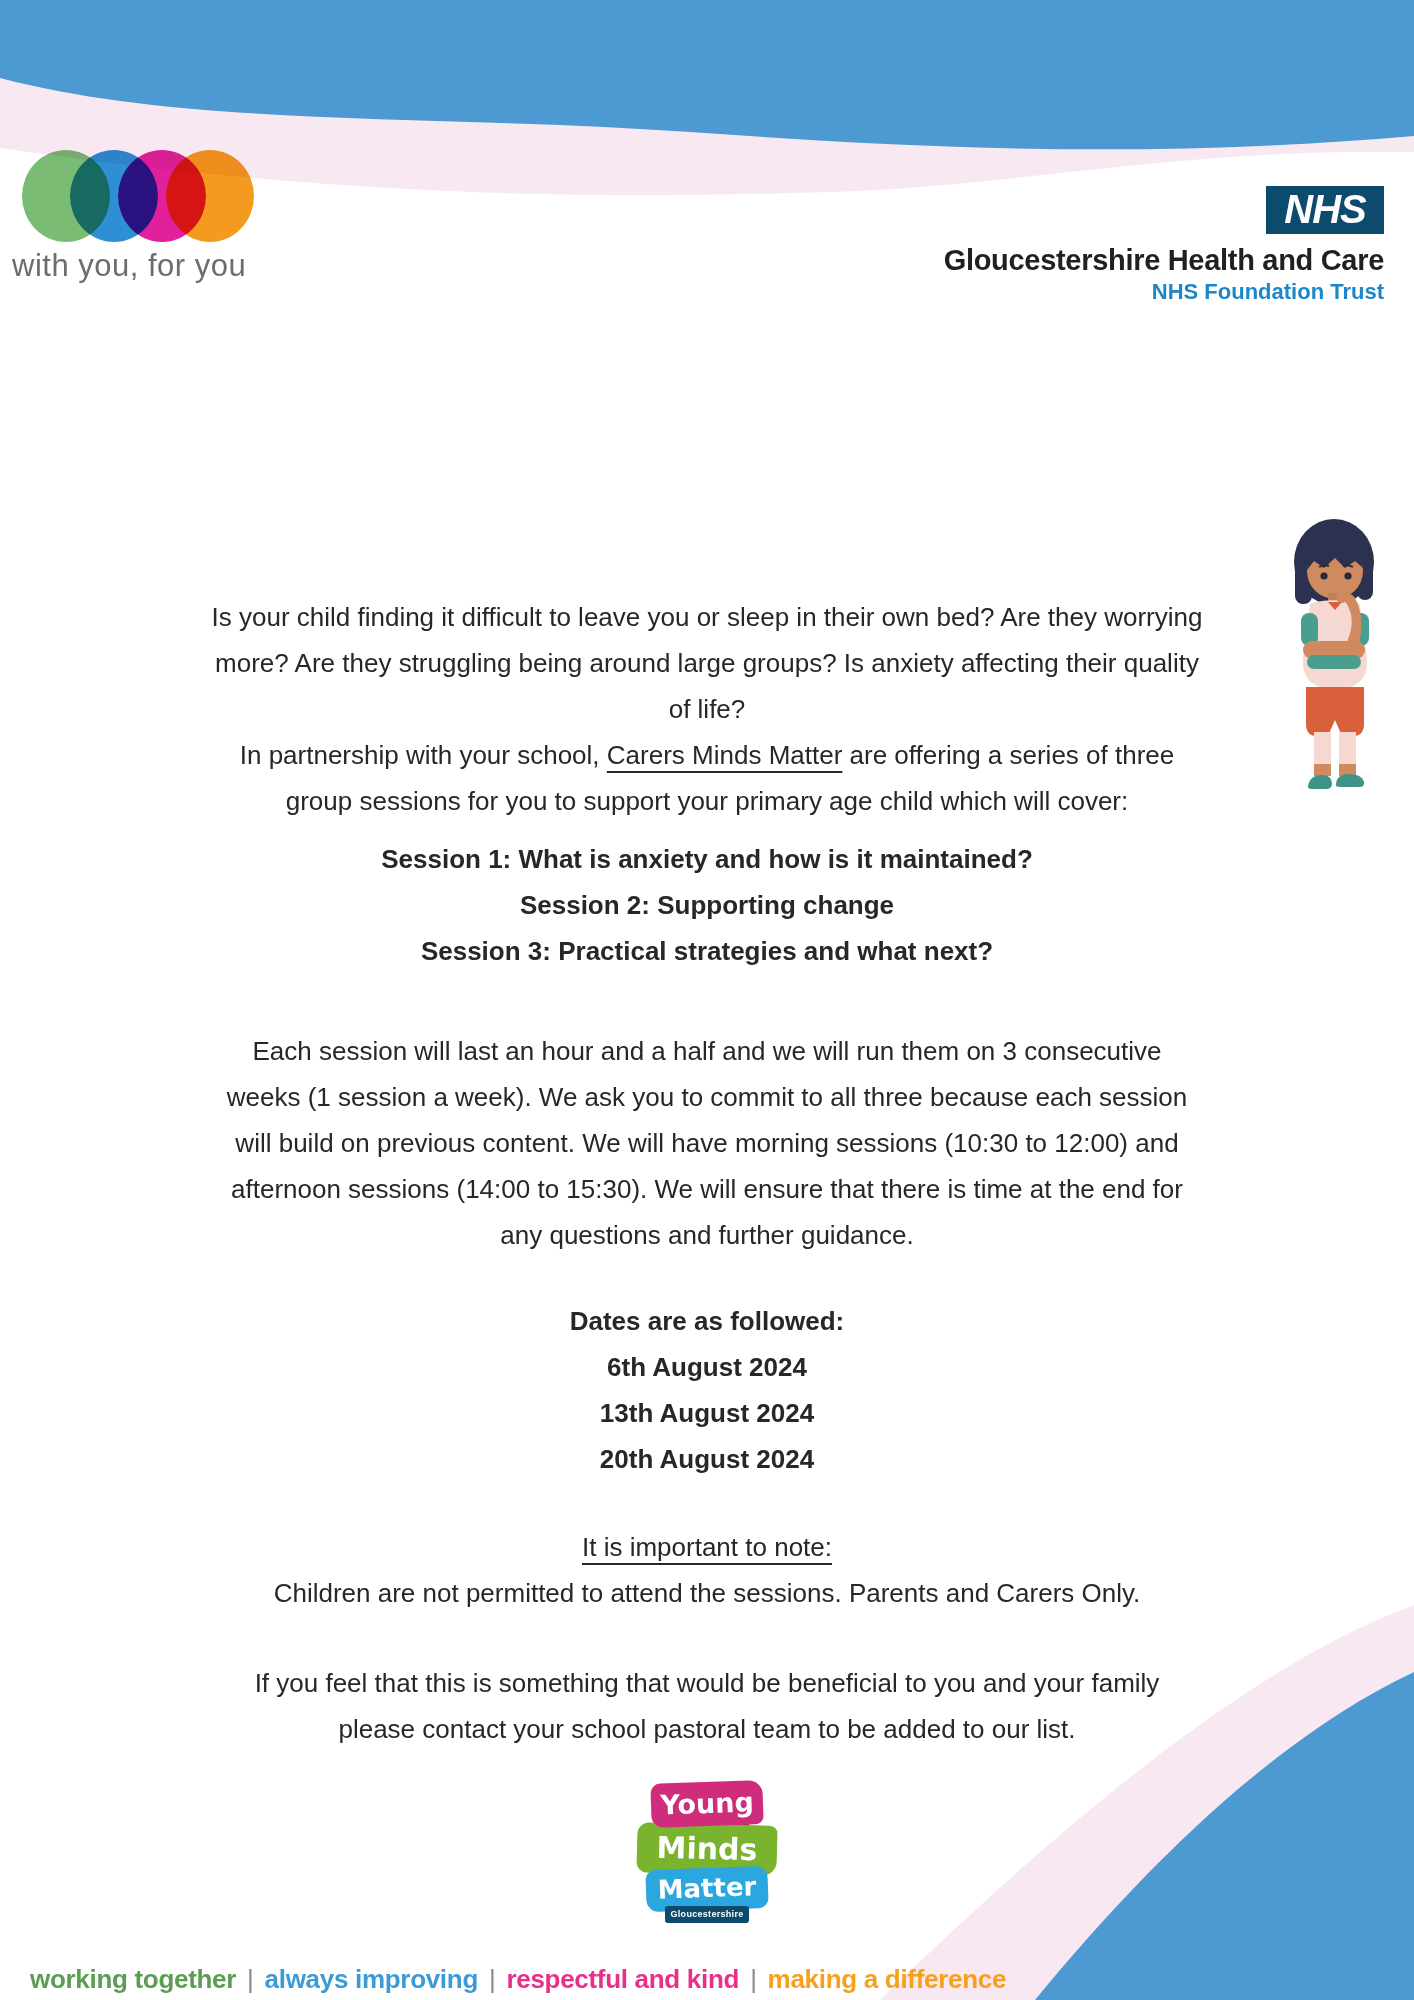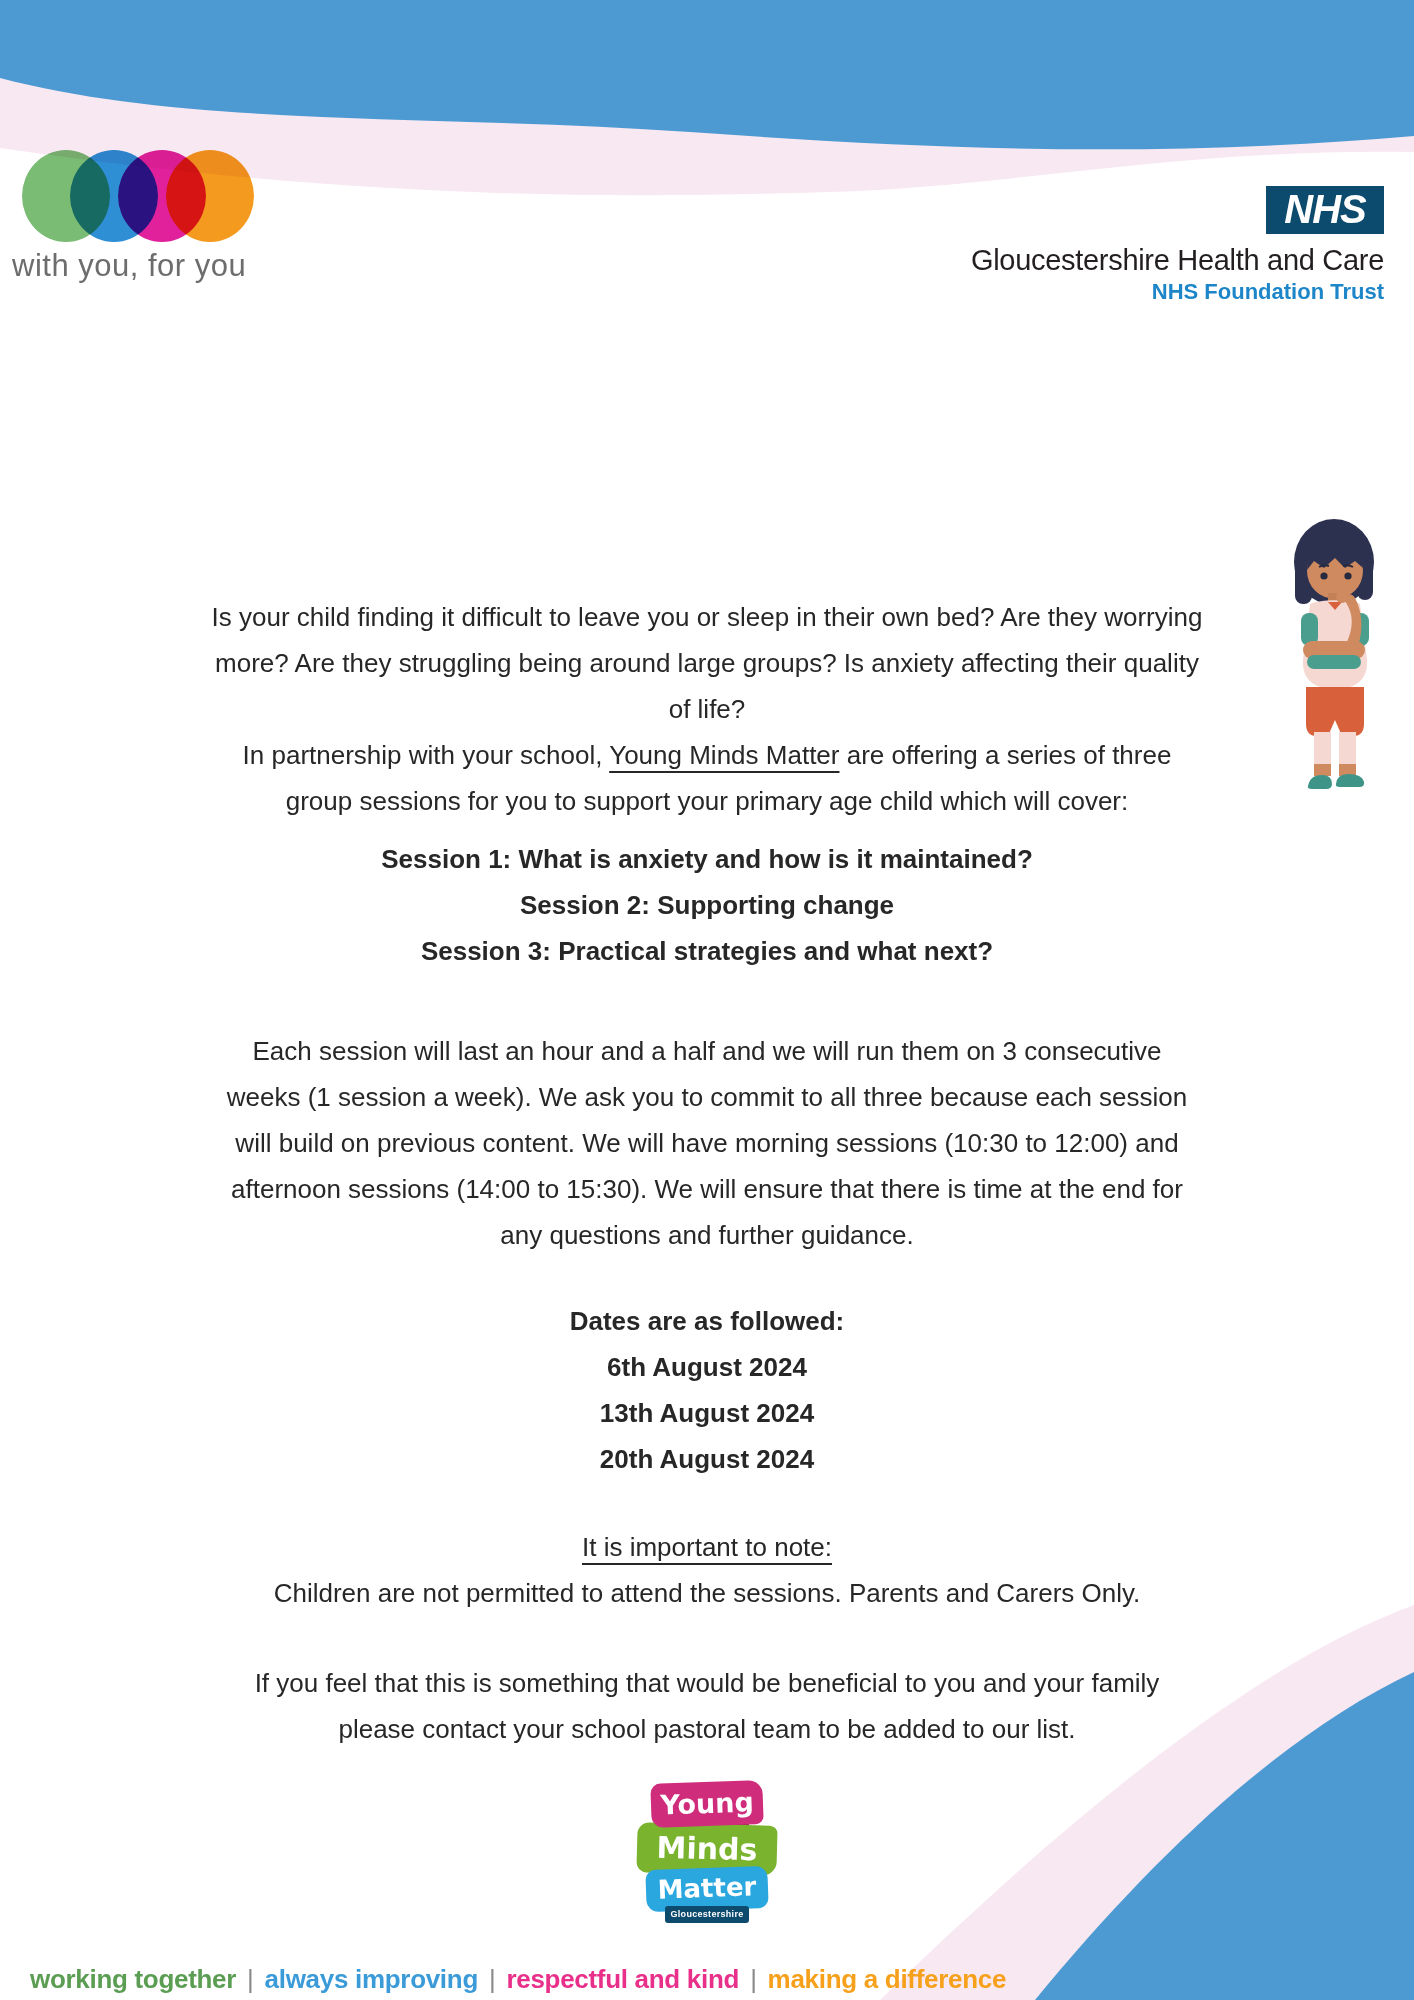--- a/index.html
+++ b/index.html
@@ -17,21 +17,21 @@
   .brand { position:absolute; left:12px; top:148px; width:260px; }
   .brand-circles { display:block; }
   .brand-circles ellipse { mix-blend-mode:multiply; }
   .brand-text { margin-top:4px; font-size:31px; font-weight:400; color:#6d6d6d; letter-spacing:0.5px; }
   .nhs-block { position:absolute; right:30px; top:186px; text-align:right; }
   .nhs-badge {
     display:inline-block; background:#0c4a6e; color:#fff; width:118px; height:48px;
     font-style:italic; font-weight:700; font-size:40px; line-height:46px; text-align:center;
     letter-spacing:-1px;
   }
-  .trust-name { margin-top:10px; font-size:29px; font-weight:400; color:#231f20; letter-spacing:-0.3px;margin-left:44px; }
+  .trust-name { margin-top:10px; font-size:29px; font-weight:700; color:#231f20; letter-spacing:-0.3px;margin-left:44px; }
   .trust-sub  { margin-top:2px; font-size:22px; font-weight:700; color:#1d86c8; }
   
   .title {
     position:absolute; left:30px; top:396px; width:1060px;
     font-family:"Liberation Serif", serif; font-weight:700;
     font-size:64px; line-height:1.1; color:#0c0c0c; letter-spacing:-1px;
   }
   
   .child { position:absolute; right:20px; top:510px; }
   
@@ -132,21 +132,21 @@
     <rect x="40" y="254" width="17" height="12" fill="#cf8a5f"></rect>
     <rect x="65" y="254" width="17" height="12" fill="#cf8a5f"></rect>
 
     <path d="M34,276 q2,-11 14,-11 q10,0 10,9 q0,5 -6,5 H38 q-5,0 -4,-3 Z" fill="#3f9488"></path>
     <path d="M62,274 q1,-10 12,-10 q14,0 16,8 q1,5 -5,5 H66 q-5,0 -4,-3 Z" fill="#3f9488"></path>
   </svg>
 
   <div class="content">
     <div class="intro">
       <p>Is your child finding it difficult to leave you or sleep in their own bed? Are they worrying more? Are they struggling being around large groups? Is anxiety affecting their quality of life?</p>
-      <p><span>In partnership with your school, </span><span class="ul">Young Minds Matter</span><span> are offering a series of three group sessions for you to support your primary age child which will cover:</span></p>
+      <p><span>In partnership with your school, </span><span class="ul">Carers Minds Matter</span><span> are offering a series of three group sessions for you to support your primary age child which will cover:</span></p>
     </div>
 
     <div class="sessions">
       <div class="line">Session 1: What is anxiety and how is it maintained?</div>
       <div class="line">Session 2: Supporting change</div>
       <div class="line">Session 3: Practical strategies and what next?</div>
     </div>
 
     <p class="details">Each session will last an hour and a half and we will run them on 3 consecutive weeks (1 session a week). We ask you to commit to all three because each session will build on previous content. We will have morning sessions (10:30 to 12:00) and afternoon sessions (14:00 to 15:30). We will ensure that there is time at the end for any questions and further guidance.</p>
 

